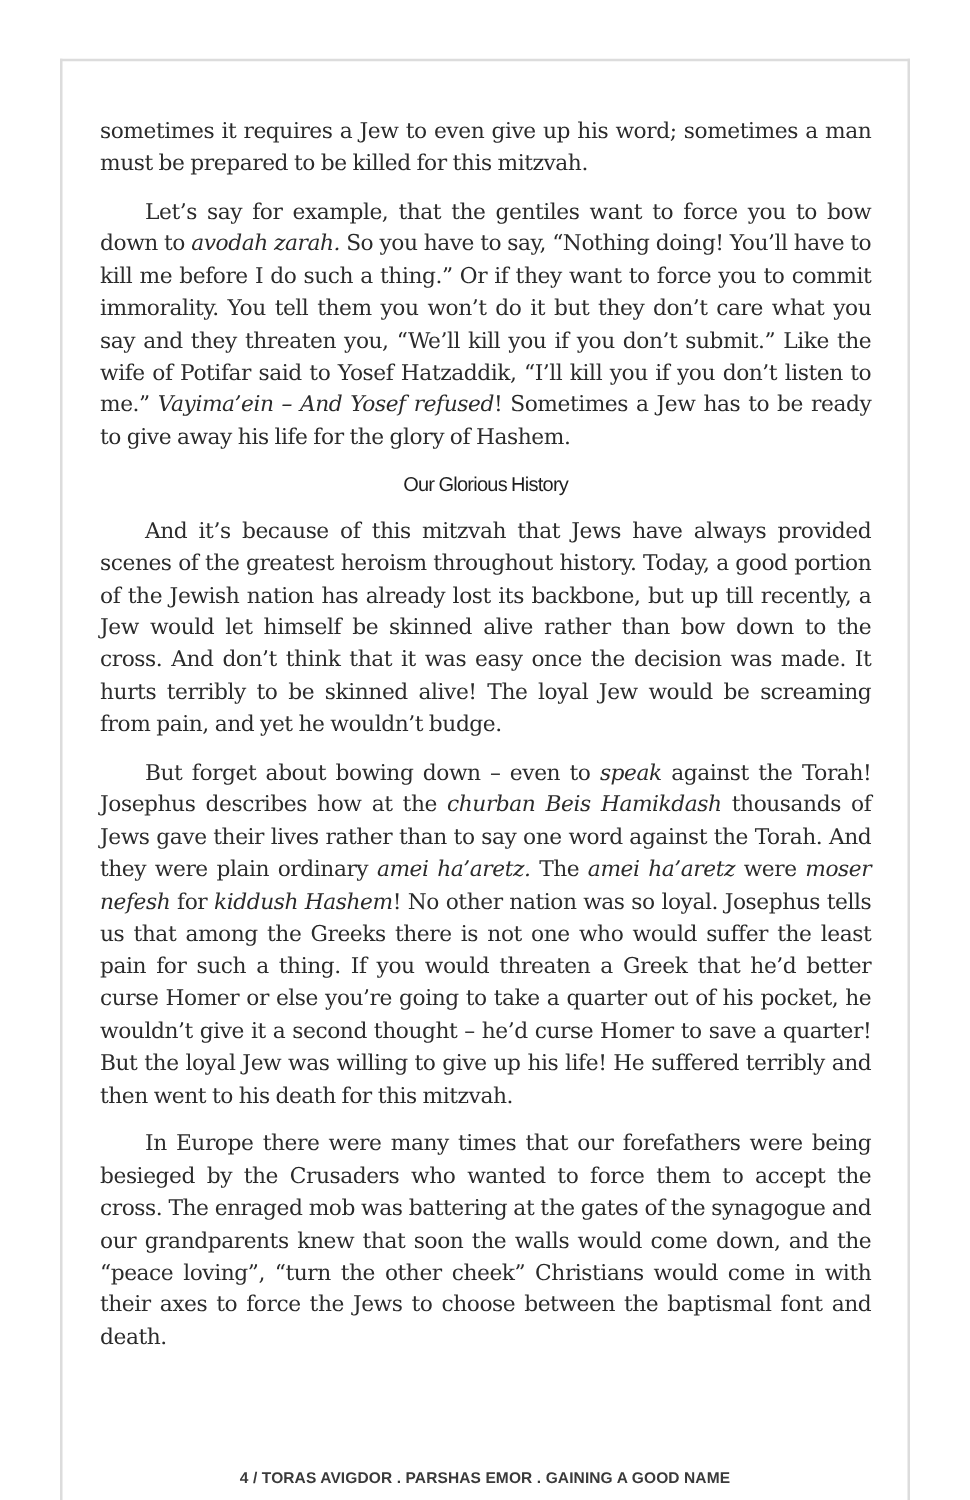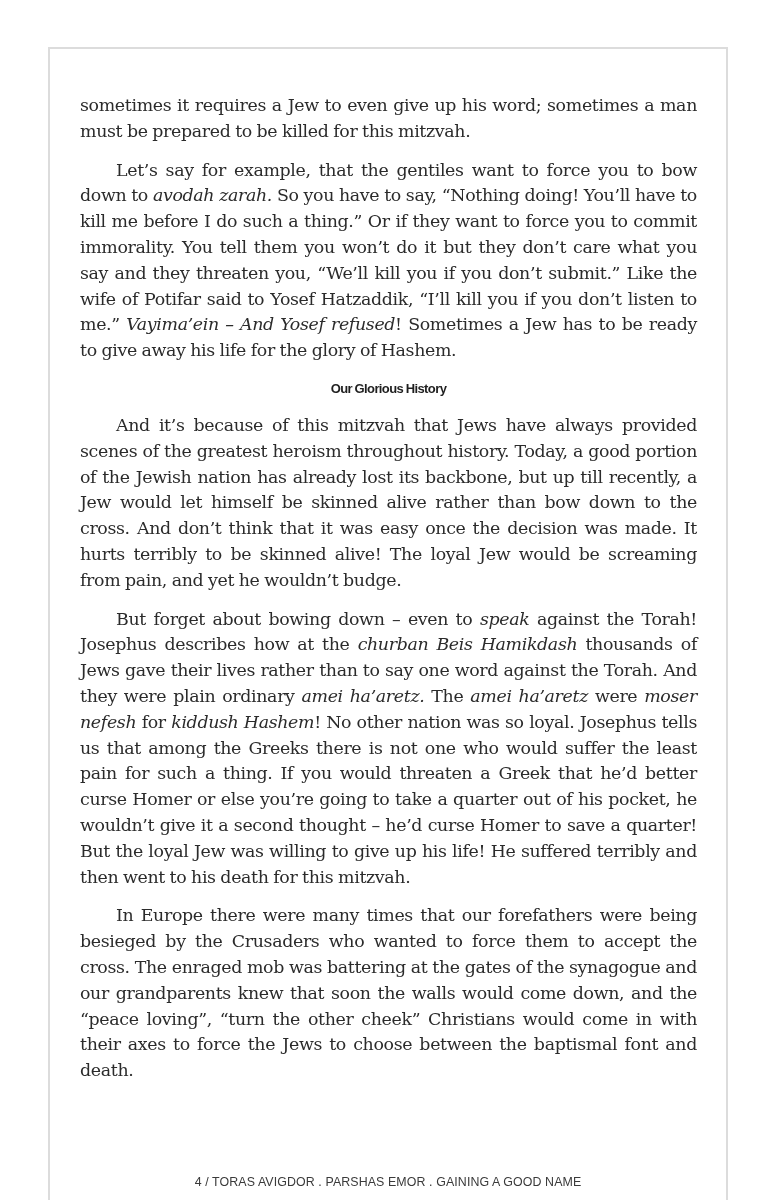--- a/index.html
+++ b/index.html
@@ -44,34 +44,34 @@
     .para.no-indent {
       text-indent: 0;
     }
     .para em {
       font-style: italic;
     }
     .heading {
       margin: 8px 0 12px 0;
       text-align: center;
       font-family: "Liberation Sans", sans-serif;
-      font-weight: bold;
-      font-size: 13px;
+      font-weight: normal;
+      font-size: 16px;
       letter-spacing: -0.6px;
       color: #1f1f1f;
       line-height: 24px;
     }
     .footer {
       position: absolute;
       left: 0;
       width: 100%;
       top: 1126px;
       text-align: center;
       font-family: "Liberation Sans", sans-serif;
-      font-weight: normal;
+      font-weight: bold;
       font-size: 12.4px;
       letter-spacing: 0.1px;
       color: #3a3a3a;
     }
   </style>
 </head>
 <body>
 
 <div class="page">
   <div class="content">

